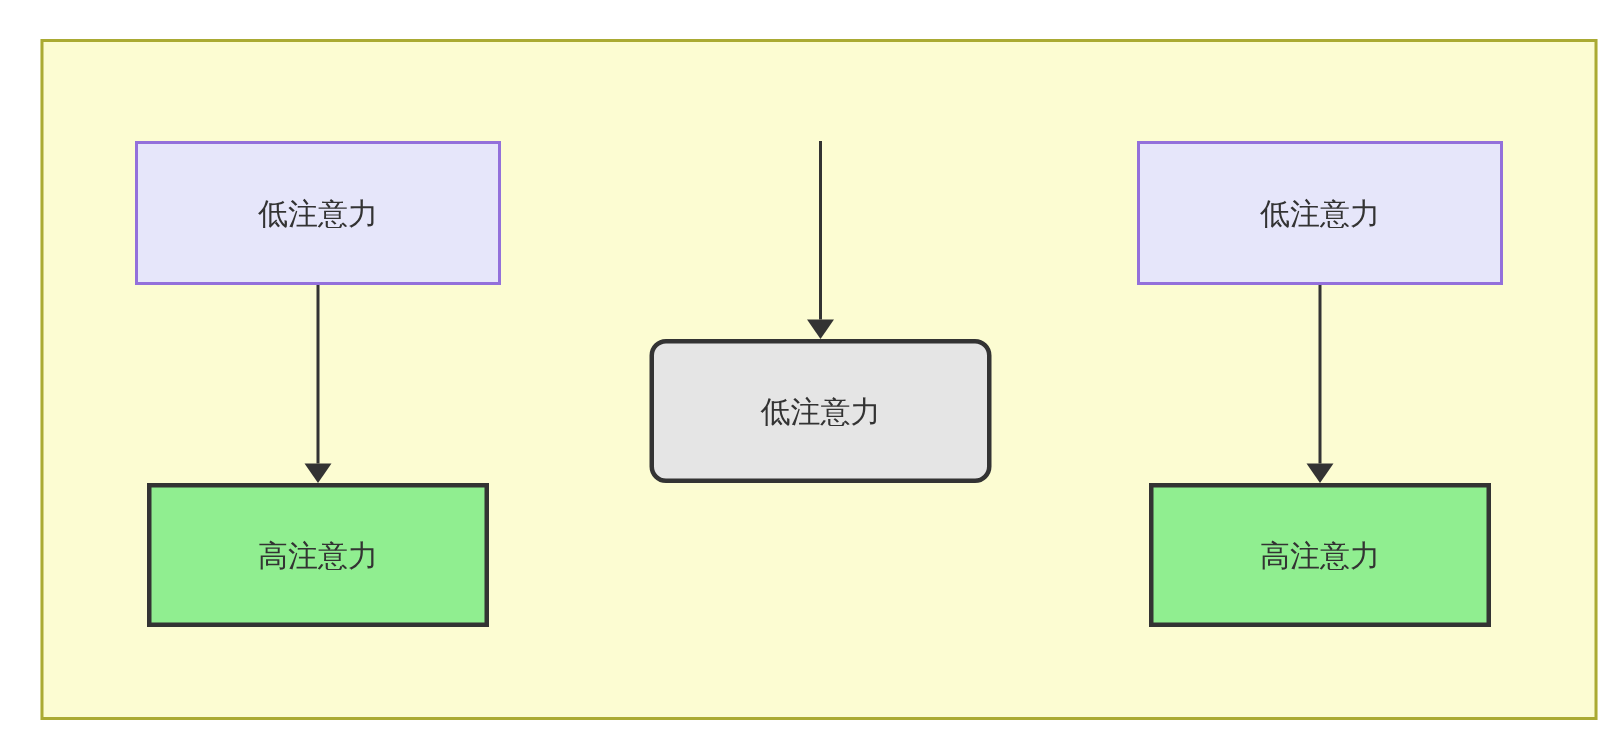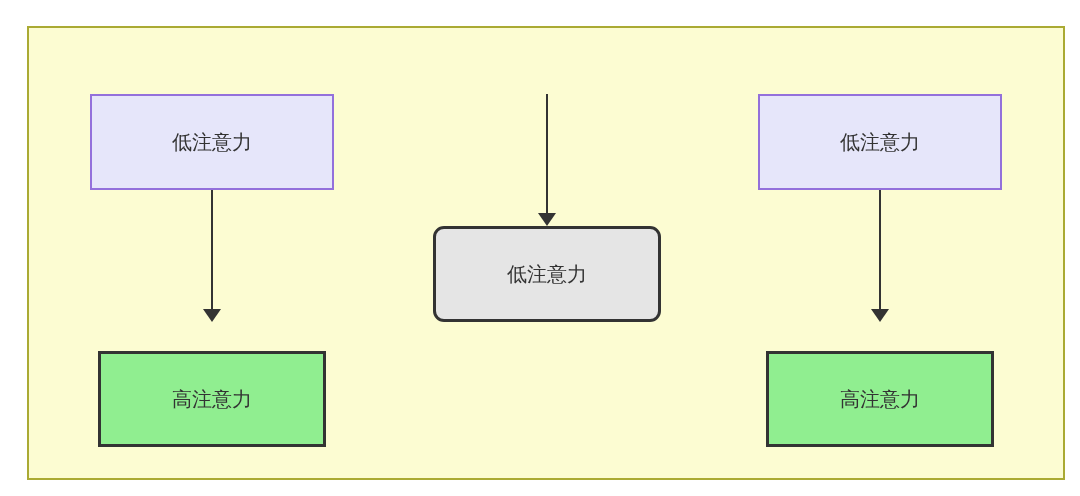--- a/index.html
+++ b/index.html
@@ -55,21 +55,21 @@
     width: 244px;
     height: 96px;
     background: #e6e6fa;
     border: 2px solid #9370db;
   }
   .node-bottom {
     width: 228px;
     height: 96px;
     border: 3px solid #333333;
   }
-  .node-bottom.high { background: #90ee90; margin-top: 29px; }
+  .node-bottom.high { background: #90ee90; }
   .node-bottom.low  { background: #e5e5e5; border-radius: 11px; }
   .arrow {
     height: 132px;
     display: flex;
     flex-direction: column;
     align-items: center;
   }
   .arrow .shaft {
     width: 2px;
     flex: 1;

